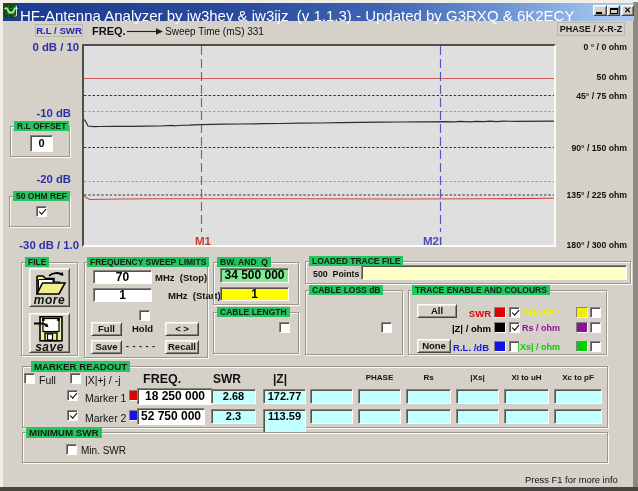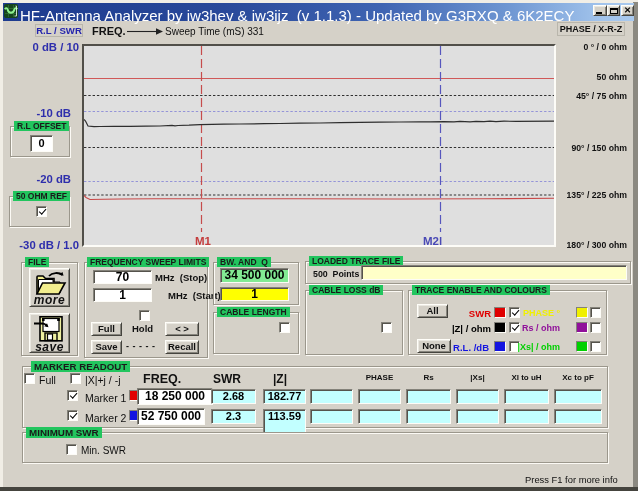--- a/index.html
+++ b/index.html
@@ -171,21 +171,21 @@
 <div class="glab" style="left:309px; top:256px;">LOADED TRACE FILE</div>
 <div class="lab b" style="left:313px; top:269px; font-size:8.8px;">500&nbsp; Points</div>
 <div class="inp" style="left:361px; top:265px; width:266px; height:15px; background:#ffffc8;"></div>
 
 <div class="grp" style="left:305px; top:290px; width:98px; height:65px;"></div>
 <div class="glab" style="left:309px; top:285px;">CABLE LOSS dB</div>
 <div class="cb" style="left:381px; top:322px;"></div>
 
 <div class="grp" style="left:408px; top:290px; width:199px; height:65px;"></div>
 <div class="glab" style="left:412px; top:285px;">TRACE ENABLE AND COLOURS</div>
-<div class="btn" style="left:417px; top:304px; width:31px; height:14px; line-height:12px;">All</div>
+<div class="btn" style="left:417px; top:304px; width:40px; height:14px; line-height:12px;">All</div>
 <div class="rlab" style="right:147px; top:308px; color:#e00000; font-size:9.5px;">SWR</div>
 <div class="sw" style="left:494px; top:307px; background:#e00000;"></div>
 <div class="cb on" style="left:509px; top:307px;"></div>
 <div class="rlab" style="right:78px; top:308px; color:#f0f000; font-size:9px;padding-left:36px;">PHASE °</div>
 <div class="sw" style="left:576px; top:307px; background:#f0f000;"></div>
 <div class="cb" style="left:590px; top:307px;"></div>
 <div class="rlab" style="right:147px; top:323px; color:#000; font-size:9.5px;">|Z| / ohm</div>
 <div class="sw" style="left:494px; top:322px; background:#000;"></div>
 <div class="cb on" style="left:509px; top:322px;"></div>
 <div class="rlab" style="right:78px; top:323px; color:#90109a; font-size:9px;">Rs / ohm</div>
@@ -213,21 +213,21 @@
 <div class="rlab" style="left:406px; top:373px; width:45px; text-align:center; font-size:8px;">Rs</div>
 <div class="rlab" style="left:456px; top:373px; width:43px; text-align:center; font-size:8px;">|Xs|</div>
 <div class="rlab" style="left:504px; top:373px; width:45px; text-align:center; font-size:8px;">Xl to uH</div>
 <div class="rlab" style="left:554px; top:373px; width:48px; text-align:center; font-size:8px;">Xc to pF</div>
 
 <div class="cb on" style="left:67px; top:390px;"></div>
 <div class="lab" style="left:85px; top:392px; font-size:10.5px;">Marker 1</div>
 <div class="sw" style="left:129px; top:390px; width:11px; background:#e00000;"></div>
 <div class="inp" style="left:137px; top:388px; width:76px; height:17px; line-height:15px; font-size:12px;">18 250 000</div>
 <div class="inp cyan" style="left:211px; top:389px; width:45px; height:15px; line-height:13px;">2.68</div>
-<div class="inp cyan" style="left:263px; top:389px; width:43px; height:15px; line-height:13px;">182.77</div>
+<div class="inp cyan" style="left:263px; top:389px; width:43px; height:15px; line-height:13px;">172.77</div>
 <div class="inp cyan" style="left:310px; top:389px; width:43px; height:15px;"></div>
 <div class="inp cyan" style="left:358px; top:389px; width:43px; height:15px;"></div>
 <div class="inp cyan" style="left:406px; top:389px; width:45px; height:15px;"></div>
 <div class="inp cyan" style="left:456px; top:389px; width:43px; height:15px;"></div>
 <div class="inp cyan" style="left:504px; top:389px; width:45px; height:15px;"></div>
 <div class="inp cyan" style="left:554px; top:389px; width:48px; height:15px;"></div>
 
 <div class="cb on" style="left:67px; top:410px;"></div>
 <div class="lab" style="left:85px; top:412px; font-size:10.5px;">Marker 2</div>
 <div class="sw" style="left:129px; top:410px; width:11px; background:#1414e0;"></div>

